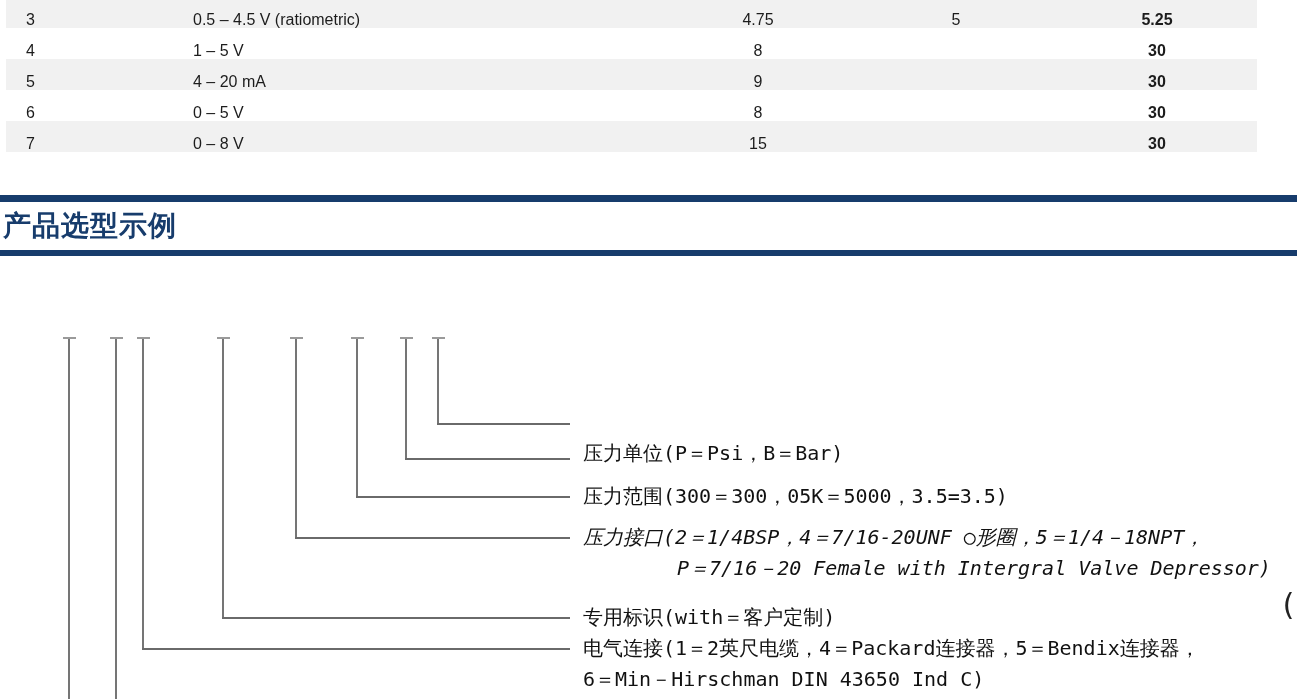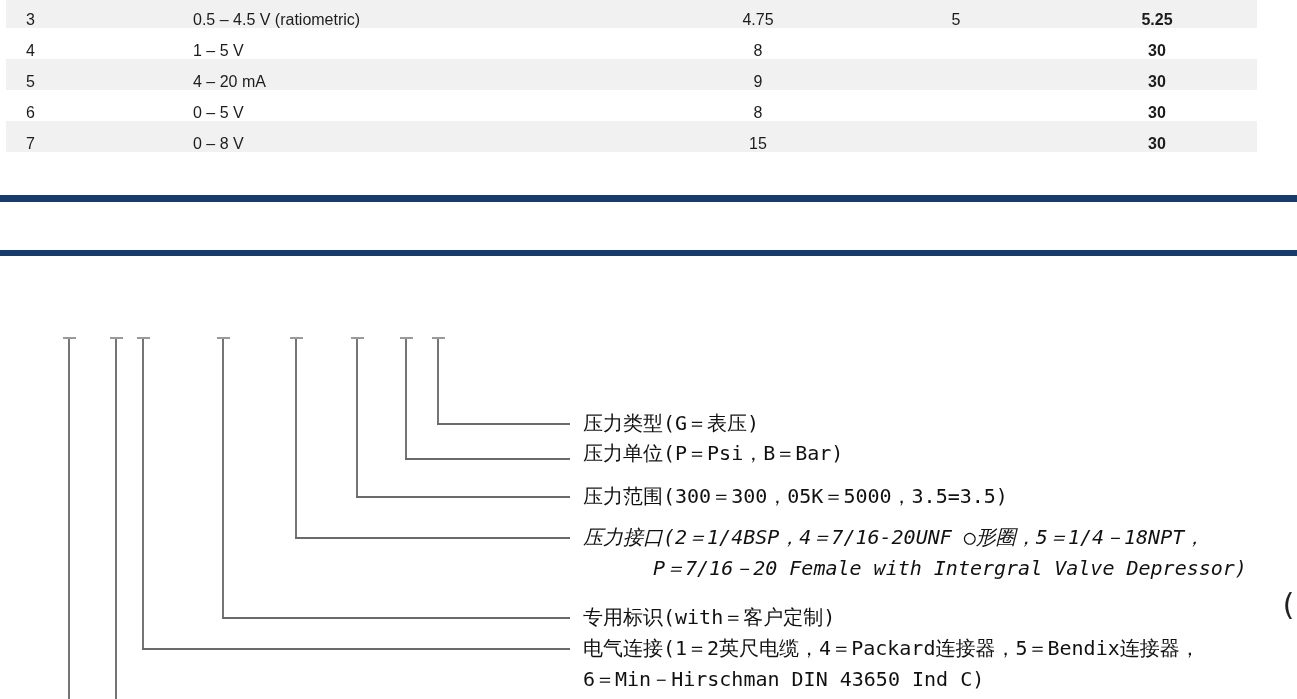--- a/index.html
+++ b/index.html
@@ -51,21 +51,21 @@
     position:absolute;left:583px;font-size:20px;line-height:22px;color:#111;
     font-family:"DejaVu Sans Mono","Liberation Mono",monospace;white-space:nowrap;
   }
   .lab0{top:412px;}
   .lab1{top:442px;}
   .lab2{top:485px;}
   .lab3{top:526px;font-style:italic;}
   .lab4{top:606px;}
   .lab5{top:637px;}
   .code-label .line2{margin-top:9px;}
-  .lab3 .line2{margin-left:70px;}
+  .lab3 .line2{margin-left:94px;}
   .lab5 .line2{}
 
   .edge-fragment{
     position:absolute;left:1279px;top:588px;font-size:30px;line-height:34px;color:#222;
     font-family:"DejaVu Sans Mono","Liberation Mono",monospace;
   }
 </style>
 </head>
 <body>
 
@@ -103,20 +103,21 @@
     <div class="trow shaded r4">
       <span class="c-no">7</span>
       <span class="c-desc">0 – 8 V</span>
       <span class="c-v1">15</span>
       <span class="c-v2"></span>
       <span class="c-v3">30</span>
     </div>
   </div>
 
   <div class="bar bar-top"></div>
+  <div class="section-title">产品选型示例</div>
   <div class="bar bar-bottom"></div>
 
 
   <div>
     <div class="cap cap1"></div>
     <div class="cap cap2"></div>
     <div class="cap cap3"></div>
     <div class="cap cap4"></div>
     <div class="cap cap5"></div>
     <div class="cap cap6"></div>
@@ -131,23 +132,20 @@
     <div class="stem stem7"></div>
     <div class="stem stem8"></div>
     <div class="hline h3"></div>
     <div class="hline h4"></div>
     <div class="hline h5"></div>
     <div class="hline h6"></div>
     <div class="hline h7"></div>
     <div class="hline h8"></div>
   </div>
 
-  <div class="code-label lab0">
-    <div class="line1">压力类型(G＝表压)</div>
-  </div>
   <div class="code-label lab1">
     <div class="line1">压力单位(P＝Psi，B＝Bar)</div>
   </div>
   <div class="code-label lab2">
     <div class="line1">压力范围(300＝300，05K＝5000，3.5=3.5)</div>
   </div>
   <div class="code-label lab3">
     <div class="line1">压力接口(2＝1/4BSP，4＝7/16-20UNF ○形圈，5＝1/4－18NPT，</div>
     <div class="line2">P＝7/16－20 Female with Intergral Valve Depressor)</div>
   </div>

